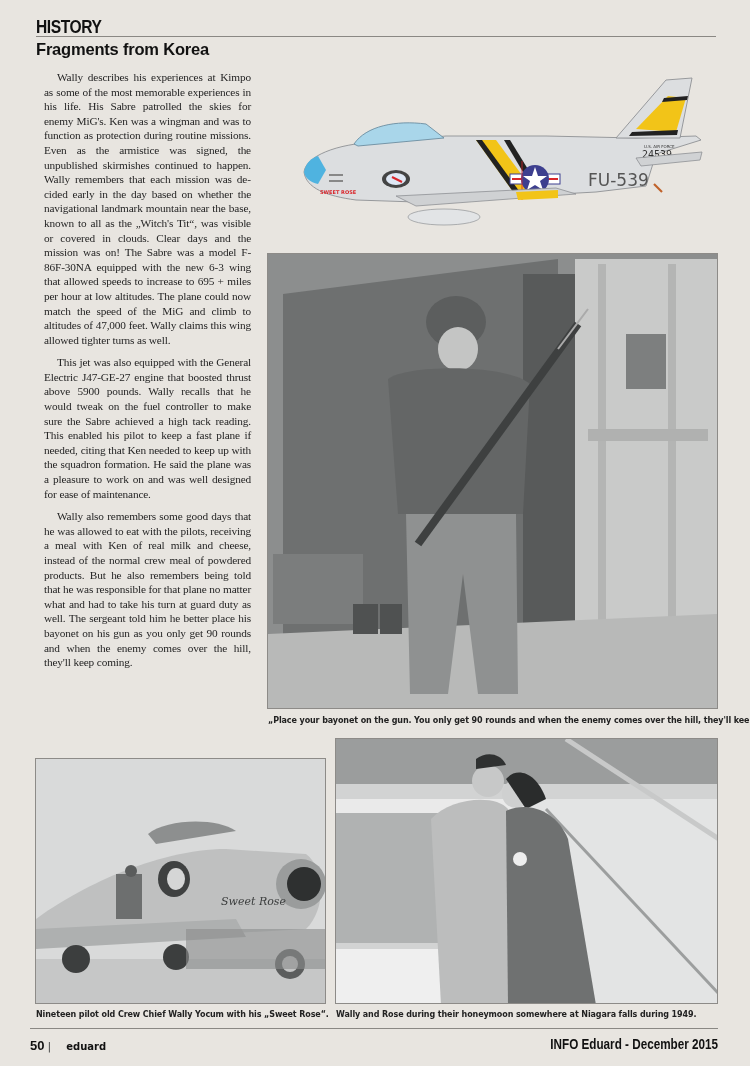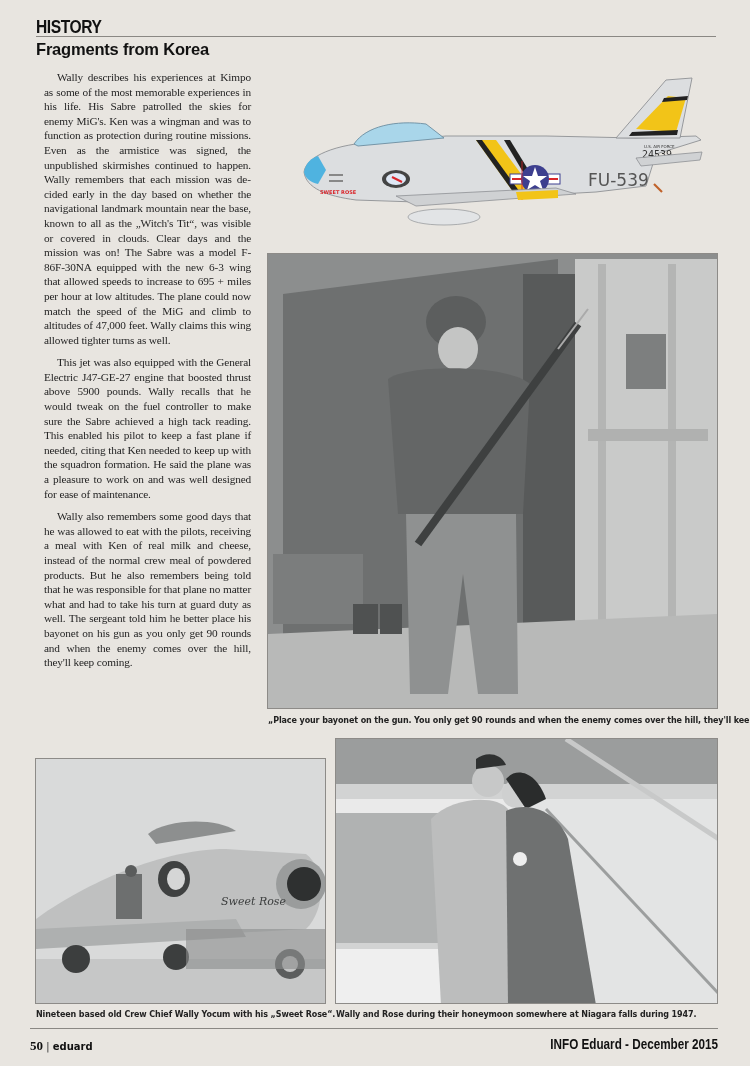--- a/index.html
+++ b/index.html
@@ -10,23 +10,23 @@
          font-size:19px; letter-spacing:-0.5px; transform:scaleX(0.82); transform-origin:left; color:#111; }
   .rule { height:1px; background:#8a8884; }
   .article-title { left:36px; top:40px; font-family:Liberation Sans, sans-serif; font-weight:bold;
          font-size:16.5px; color:#111; letter-spacing:-0.2px; }
   .body-col { left:36px; top:62px; width:223px; font-size:11.3px; line-height:14.6px; text-align:justify;
          color:#252525; letter-spacing:-0.15px; }
   .body-col p { margin:8px; text-indent:13px; hyphens:manual;font-family:Liberation Serif, serif; }
   .photo { border:1px solid #8d8b88; box-sizing:border-box; overflow:hidden; }
   .caption { font-size:8px; color:#222; font-weight:bold; letter-spacing:-0.1px; white-space:nowrap; }
   .footer-left { left:30px; top:1038px; font-size:11px; color:#111; }
-  .footer-left .pg { font-family:Liberation Serif, serif; font-weight:bold; font-size:13px; }
+  .footer-left .pg { font-family:Liberation Sans, sans-serif; font-weight:bold; font-size:13px; }
   .footer-left .sep { color:#444; margin:0 3px; }
-  .footer-left .brand { font-weight:bold; font-size:10px; }
+  .footer-left .brand { font-weight:bold; font-size:10px;margin-left:12px; }
   .footer-right { right:32px; top:1035px; font-family:"Liberation Sans", sans-serif; font-weight:bold;
          font-size:15px; transform:scaleX(0.78); transform-origin:right; color:#111; white-space:nowrap; }
 </style>
 </head>
 <body>
 
 <div class="abs section-title">HISTORY</div>
 <div class="abs rule" style="left:36px; top:36px; width:680px;"></div>
 <div class="abs article-title">Fragments from Korea</div>
 
@@ -127,21 +127,21 @@
     <circle cx="95" cy="112" r="6" fill="#5a5c5c"></circle>
     <text x="185" y="146" font-size="11" font-style="italic" fill="#3a3c3c" font-family="DejaVu Serif, serif">Sweet Rose</text>
     <path d="M0,170 L200,160 L210,178 L0,190 Z" fill="#aeb0b0"></path>
     <circle cx="254" cy="205" r="15" fill="#5b5d5d"></circle>
     <circle cx="254" cy="205" r="8" fill="#c3c4c4"></circle>
     <circle cx="140" cy="198" r="13" fill="#3c3e3e"></circle>
     <circle cx="40" cy="200" r="14" fill="#3c3e3e"></circle>
     <rect x="150" y="170" width="141" height="40" fill="#8a8c8c" opacity="0.6"></rect>
   </svg>
 </div>
-<div class="abs caption" style="left:36px; top:1010px;">Nineteen based old Crew Chief Wally Yocum with his „Sweet Rose“.</div>
+<div class="abs caption" style="left:36px; top:1010px;">Nineteen pilot old Crew Chief Wally Yocum with his „Sweet Rose“.</div>
 
 <div class="abs photo" style="left:335px; top:738px; width:383px; height:266px; background:#cfd0d0;">
   <svg width="383" height="266" viewBox="0 0 383 266">
     <rect x="0" y="0" width="383" height="266" fill="#d2d3d3"></rect>
     <rect x="0" y="0" width="383" height="45" fill="#9b9d9d"></rect>
     <rect x="0" y="60" width="383" height="14" fill="#eaeaea"></rect>
     <rect x="0" y="74" width="110" height="130" fill="#b0b2b2"></rect>
     <path d="M190,60 L383,60 L383,266 L240,266 Z" fill="#e3e4e4"></path>
     <line x1="230" y1="0" x2="383" y2="100" stroke="#c8c9c9" stroke-width="5"></line>
     <line x1="210" y1="70" x2="383" y2="255" stroke="#9c9e9e" stroke-width="3"></line>
@@ -150,19 +150,19 @@
     <circle cx="152" cy="42" r="16" fill="#c7c8c8"></circle>
     <path d="M140,20 C150,12 165,14 170,26 L140,30 Z" fill="#2f3131"></path>
     <path d="M95,80 C115,58 160,55 172,70 L180,266 L105,266 Z" fill="#bcbdbd"></path>
 
     <circle cx="180" cy="55" r="14" fill="#cfd0d0"></circle>
     <path d="M170,40 C180,28 200,32 210,60 L190,70 Z" fill="#2a2c2c"></path>
     <path d="M170,72 C190,62 220,70 232,100 L260,266 L172,266 Z" fill="#6f7171"></path>
     <circle cx="184" cy="120" r="7" fill="#eeeeee"></circle>
   </svg>
 </div>
-<div class="abs caption" style="left:336px; top:1010px;">Wally and Rose during their honeymoon somewhere at Niagara falls during 1947.</div>
+<div class="abs caption" style="left:336px; top:1010px;">Wally and Rose during their honeymoon somewhere at Niagara falls during 1949.</div>
 
 <div class="abs rule" style="left:30px; top:1028px; width:688px;"></div>
 <div class="abs footer-left">
   <span class="pg">50</span><span class="sep">|</span><span class="brand">eduard</span>
 </div>
 <div class="abs footer-right">INFO Eduard - December 2015</div>
 
 </body></html>

